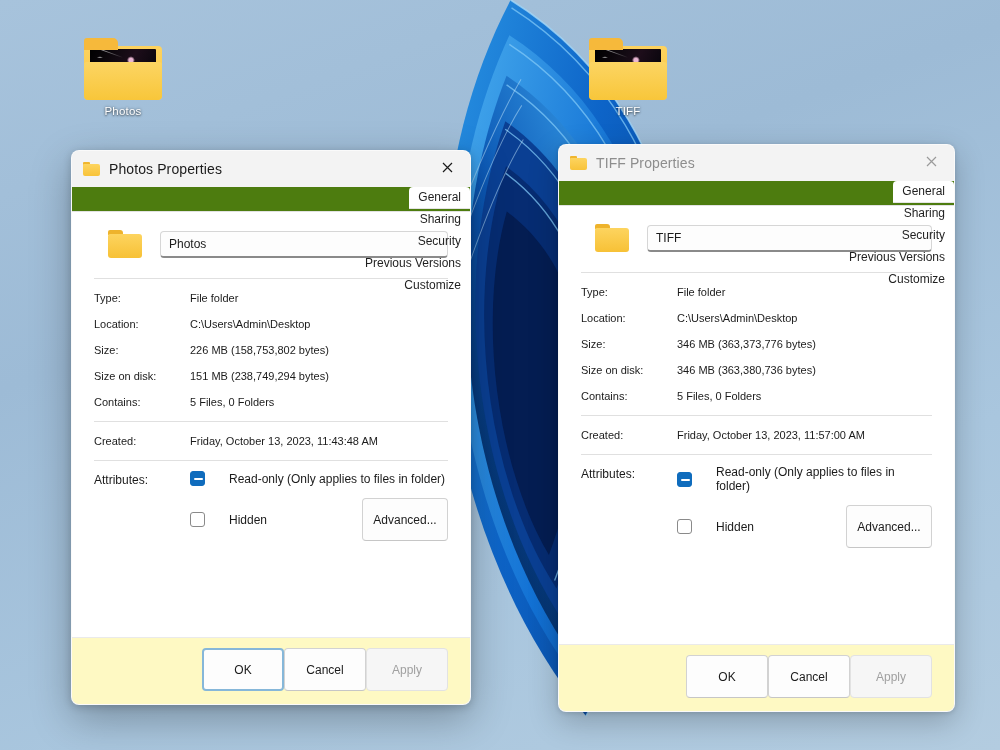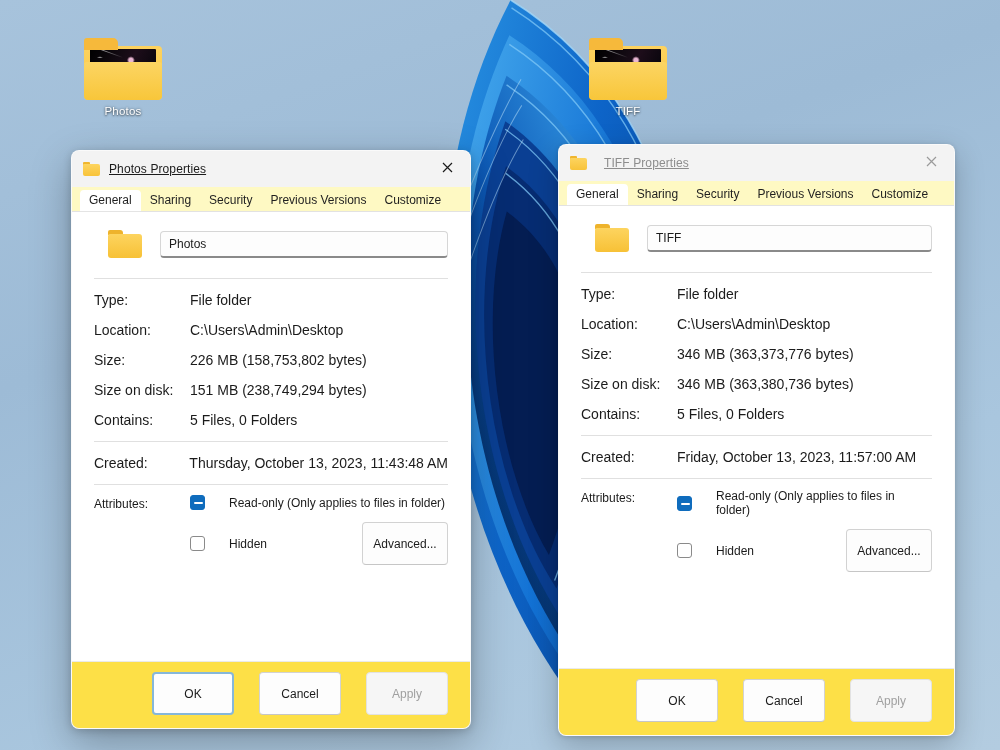--- a/index.html
+++ b/index.html
@@ -109,46 +109,46 @@
   .title-folder .t {
     position:absolute; left:0; top:0; width:7px; height:3px;
     background:#f0b62e; border-radius:1px 1px 0 0;
   }
   .title-folder .b {
     position:absolute; left:0; top:2px; width:17px; height:12px;
     background: linear-gradient(180deg,#fdd45f,#f8c33a);
     border-radius:1px 2px 2px 2px;
   }
   .win-title {
-    font-size: 12px;
+    font-size: 14px;
     color: #1b1b1b;
     letter-spacing: .1px;
-    text-decoration: underline;
-  }
-  .dialog.inactive .win-title { color: #8d8d8d; margin-left: 8px; }
+  }
+  .dialog.inactive .win-title { color: #8d8d8d; }
 
   .close-btn {
     position: absolute;
     right: 0; top: 0;
     width: 45px; height: 32px;
     display: flex; align-items: center; justify-content: center;
     cursor: pointer;
   }
   .close-btn svg { display:block; }
   .close-btn .x { stroke: #1b1b1b; }
   .dialog.inactive .close-btn .x { stroke: #9a9a9a; }
 
   
   .tabstrip {
     display: flex;
     align-items: flex-end;
     padding-left: 8px;
     height: 25px;
-    background: #fef9c3;
-    position: relative;
+    background: #4d7c0f;
+    position: relative;
+    flex-direction: column;
   }
   .tabstrip::after {
     content:"";
     position:absolute; left:0; right:0; bottom:0;
     height:1px; background:#e2e2e2;
   }
   .tab {
     font-size: 12px;
     color: #1f1f1f;
     padding: 3px 9px 5px;
@@ -205,21 +205,21 @@
   }
 
   .hr {
     height: 1px;
     background: #e0e0e0;
     margin: 6px 0;
   }
 
   .info-table { width: 100%; border-collapse: collapse; }
   .info-table td {
-    font-size: 14px;
+    font-size: 11px;
     color: #1b1b1b;
     padding: 7px 0;
     vertical-align: top;
     white-space: nowrap;
   }
   .info-table td.k { width: 96px; }
 
   .attr-row { display: flex; align-items: flex-start; padding-top: 4px; }
   .attr-key { width: 96px; font-size: 12px; color: #1b1b1b; padding-top: 2px; }
   .attr-body { flex: 1 1 auto; }
@@ -260,25 +260,25 @@
     border-radius: 4px;
     padding: 0 10px;
     height: 43px;
     min-width: 86px;
     cursor: default;
   }
   .btn.accent { border: 2px solid #86b7d9; }
   .btn.disabled { color: #a0a0a0; background: #f6f6f6; border-color: #e2e2e2; }
 
   .footer {
-    background: #fde047;
+    background: #fef9c3;
     padding: 10px 22px 13px;
     display: flex;
     justify-content: flex-end;
-    gap: 25px;
+    gap: 0;
     border-top: 1px solid #eaeaea;
   }
   .footer .btn { min-width: 82px; }
 
   .spacer { height: 86px; }
 </style>
 </head>
 <body>
 
 <div id="desktop">
@@ -501,21 +501,21 @@
         </tr>
       </tbody>
         </table>
 
       <div class="hr"></div>
 
       <table class="info-table">
         <tbody>
             <tr>
           <td class="k">Created:</td>
-          <td class="v">Thursday, October 13, 2023, 11:43:48 AM</td>
+          <td class="v">Friday, October 13, 2023, 11:43:48 AM</td>
         </tr>
       </tbody>
         </table>
 
       <div class="hr"></div>
 
       <div class="attr-row">
         <div class="attr-key">Attributes:</div>
         <div class="attr-body">
           <div class="check-line">

